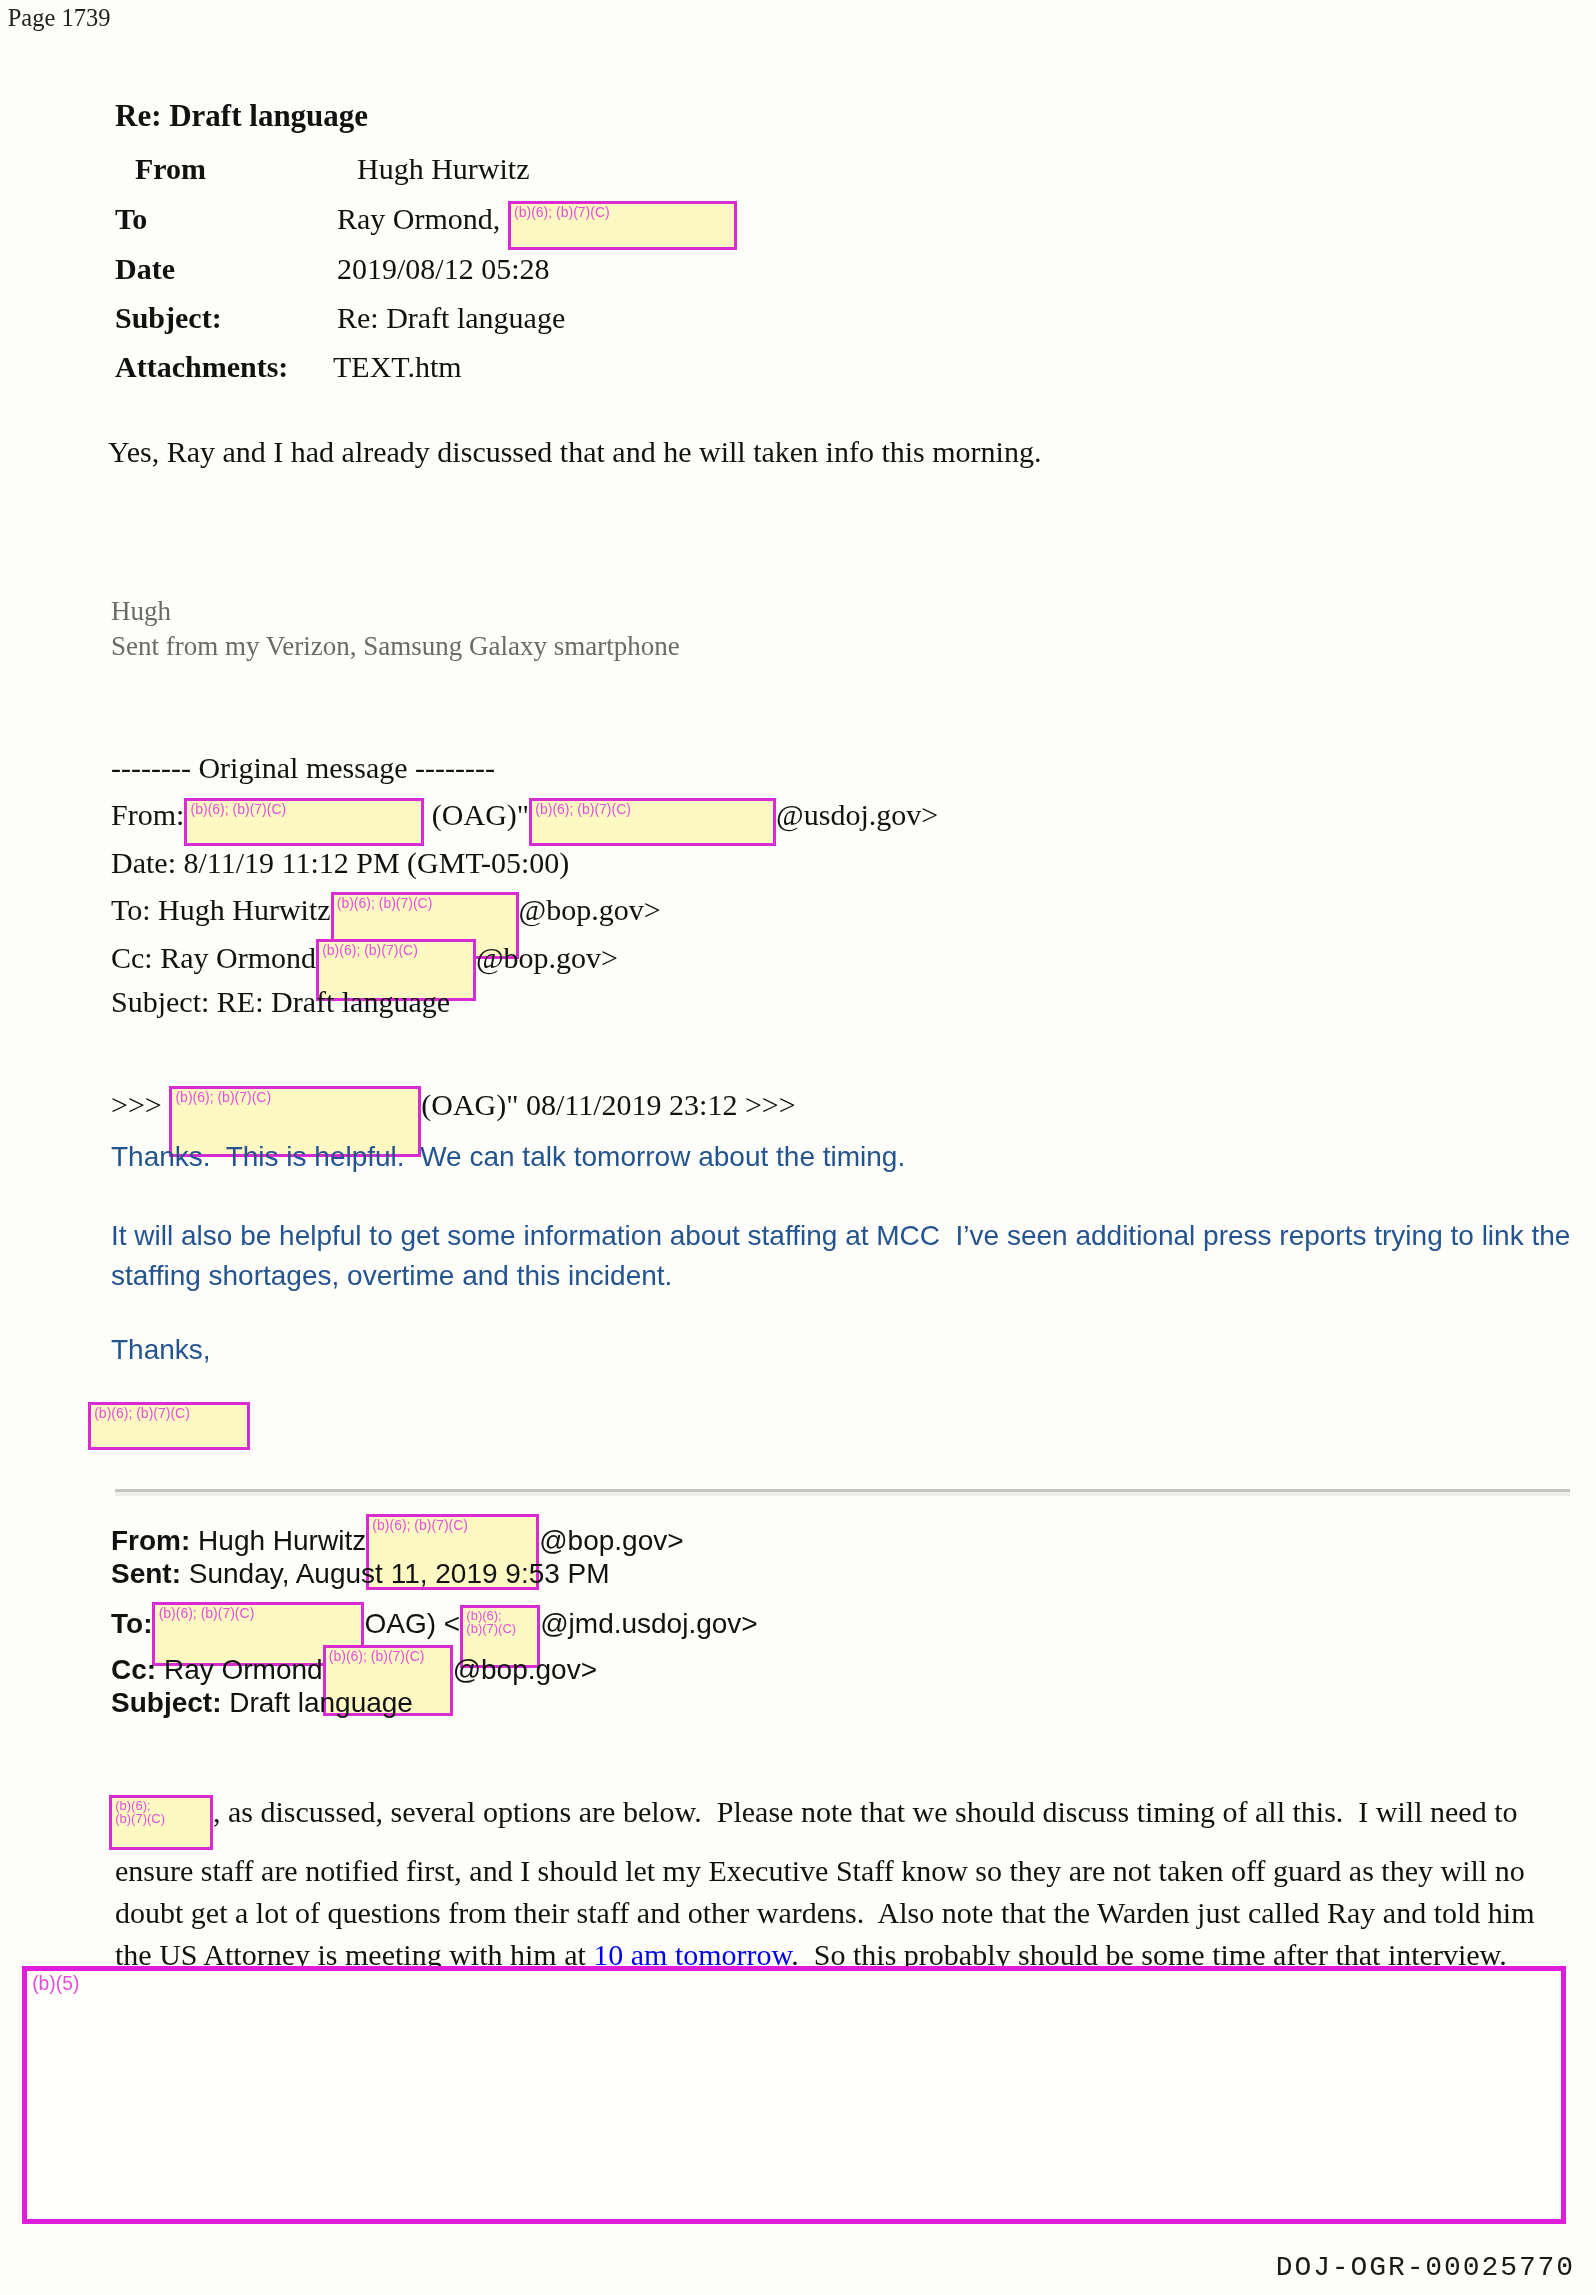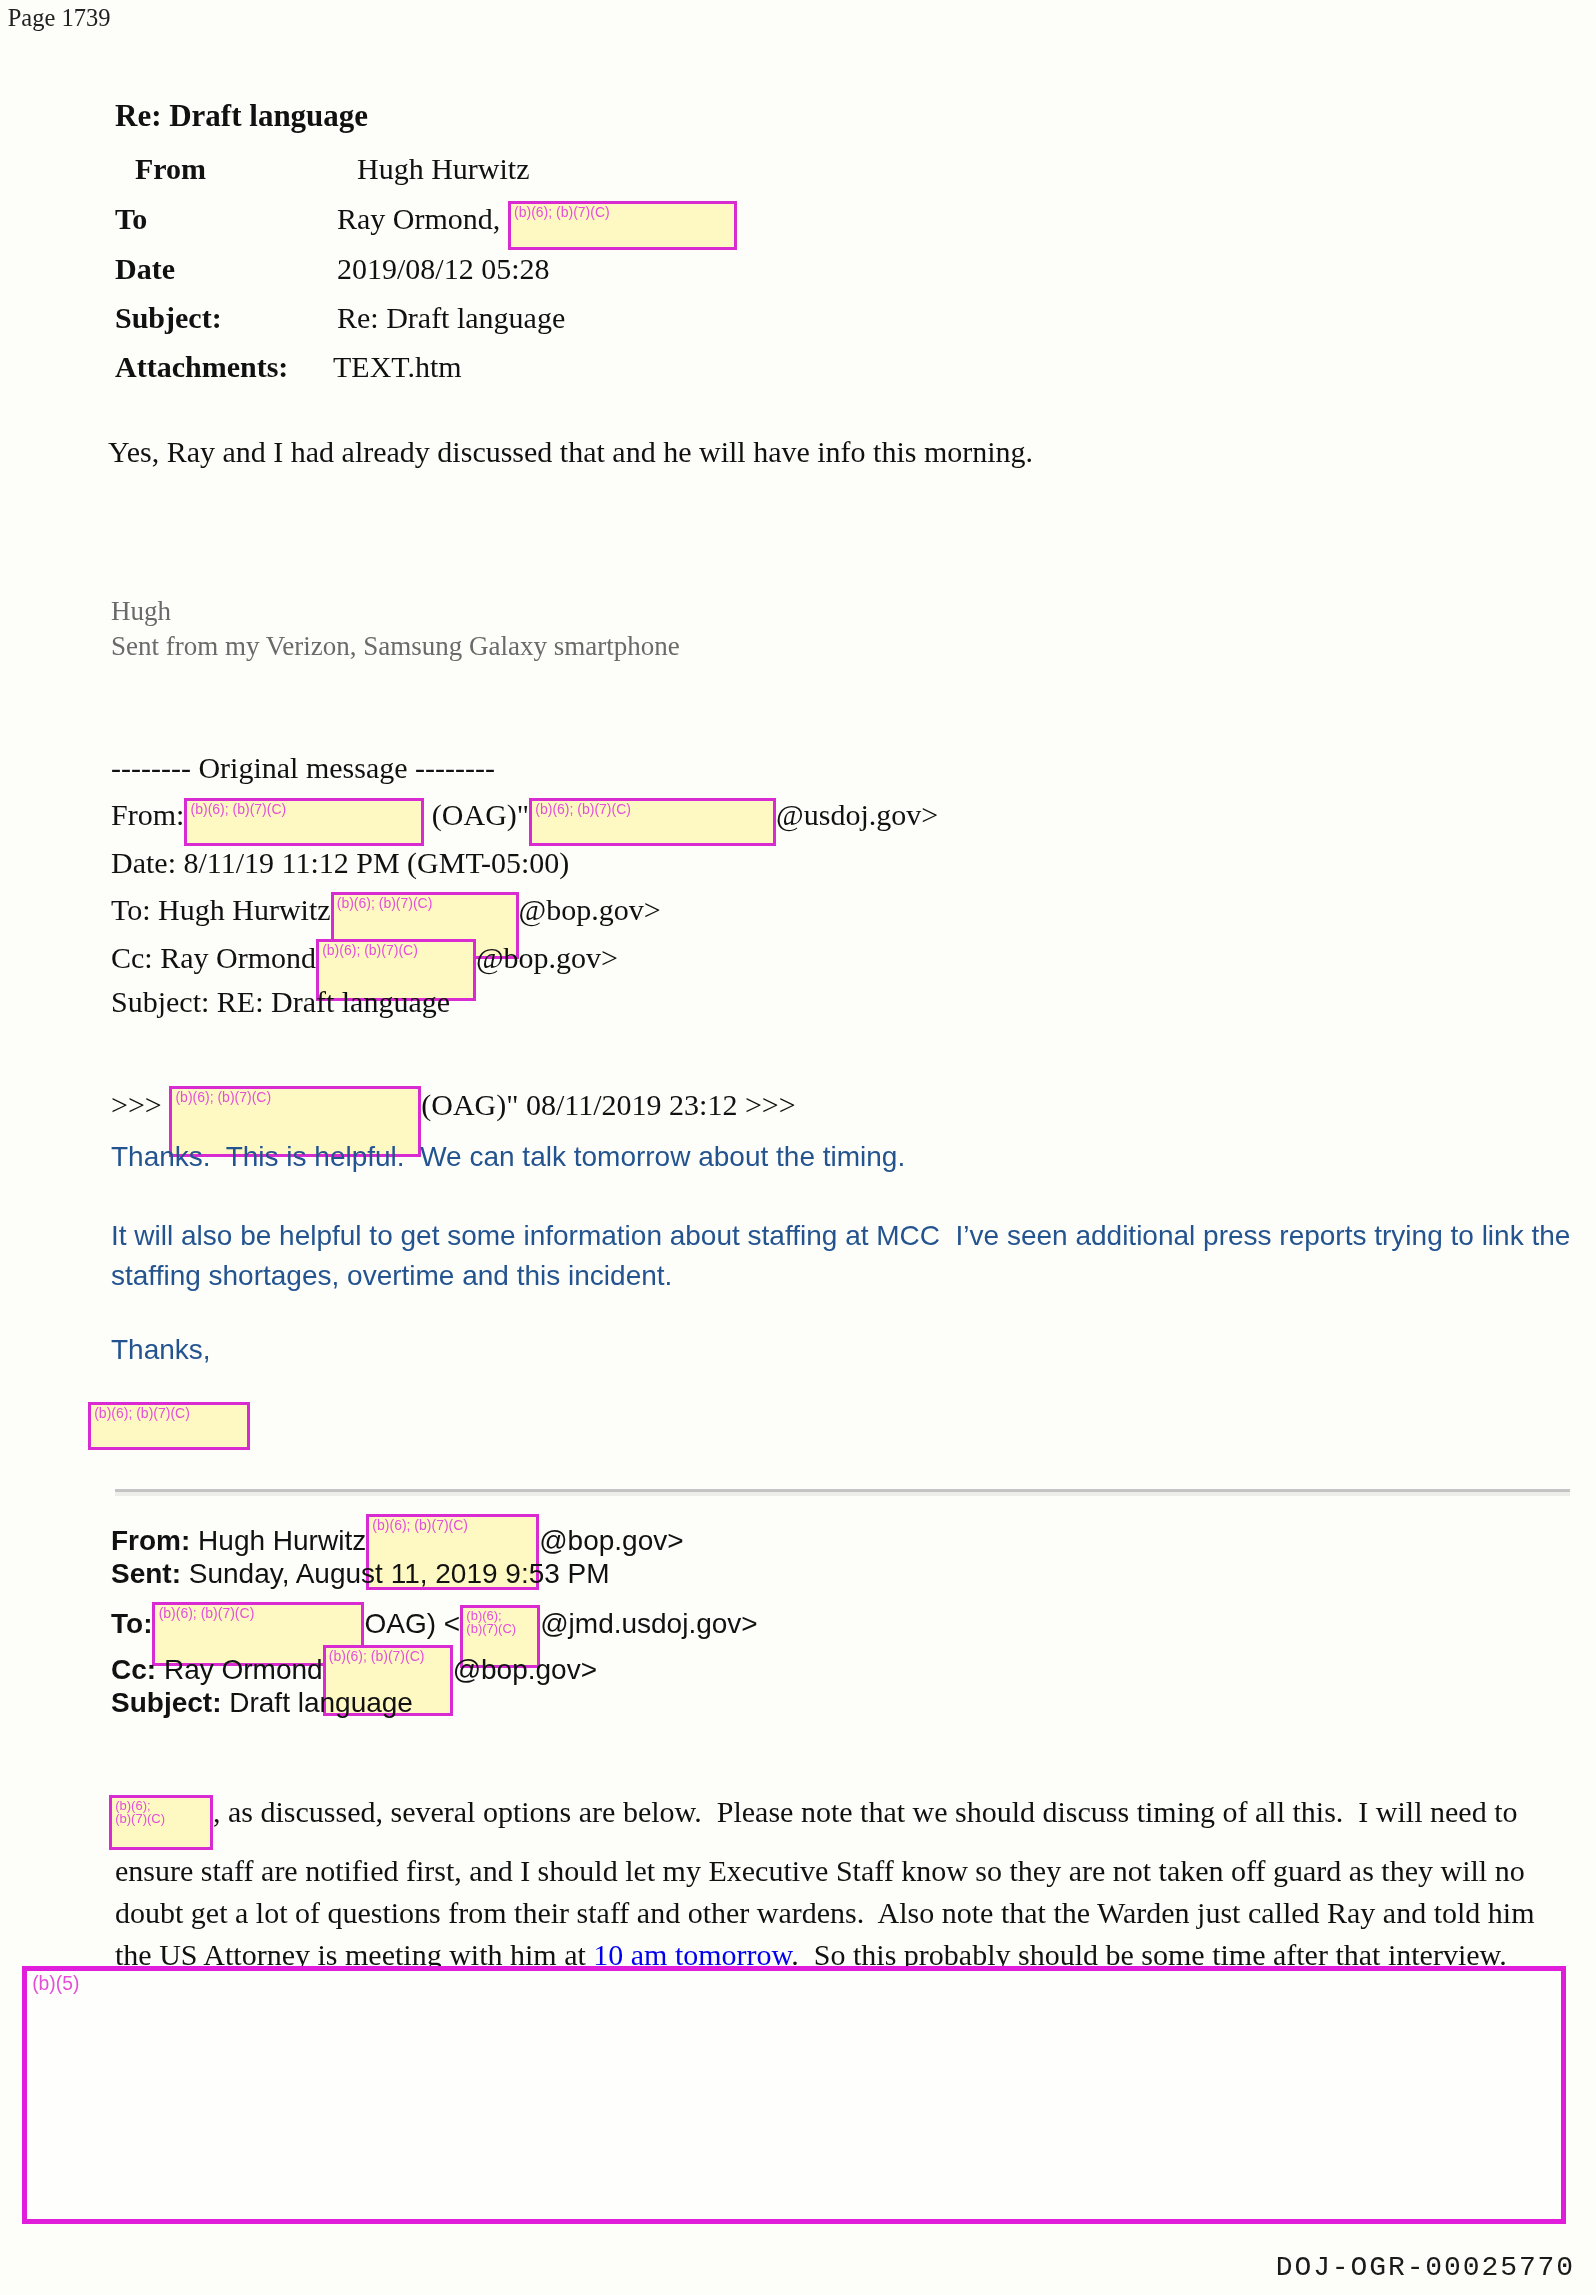--- a/index.html
+++ b/index.html
@@ -92,21 +92,21 @@
 
   <div class="abs serif" style="left:115px;top:301px;">
     <span class="hlabel">Subject:</span><span>Re: Draft language</span>
   </div>
 
   <div class="abs serif" style="left:115px;top:350px;">
     <span class="hlabel" style="width:218px;">Attachments:</span><span>TEXT.htm</span>
   </div>
 
   
-  <div class="abs serif" style="left:108px;top:435px;">Yes, Ray and I had already discussed that and he will have info this morning.</div>
+  <div class="abs serif" style="left:108px;top:435px;">Yes, Ray and I had already discussed that and he will taken info this morning.</div>
 
   
   <div class="abs serif gray" style="left:111px;top:596px;font-size:27px;">Hugh</div>
   <div class="abs serif gray" style="left:111px;top:631px;font-size:27px;">Sent from my Verizon, Samsung Galaxy smartphone</div>
 
   
   <div class="abs serif" style="left:111px;top:751px;">-------- Original message --------</div>
 
   <div class="abs serif" style="left:111px;top:798px;">
     <span>From:</span><span class="redact rx-om-from1"><span class="rlabel">(b)(6); (b)(7)(C)</span></span><span class="pre"> (OAG)"</span><span class="redact rx-om-from2"><span class="rlabel">(b)(6); (b)(7)(C)</span></span><span>@usdoj.gov&gt;</span>

